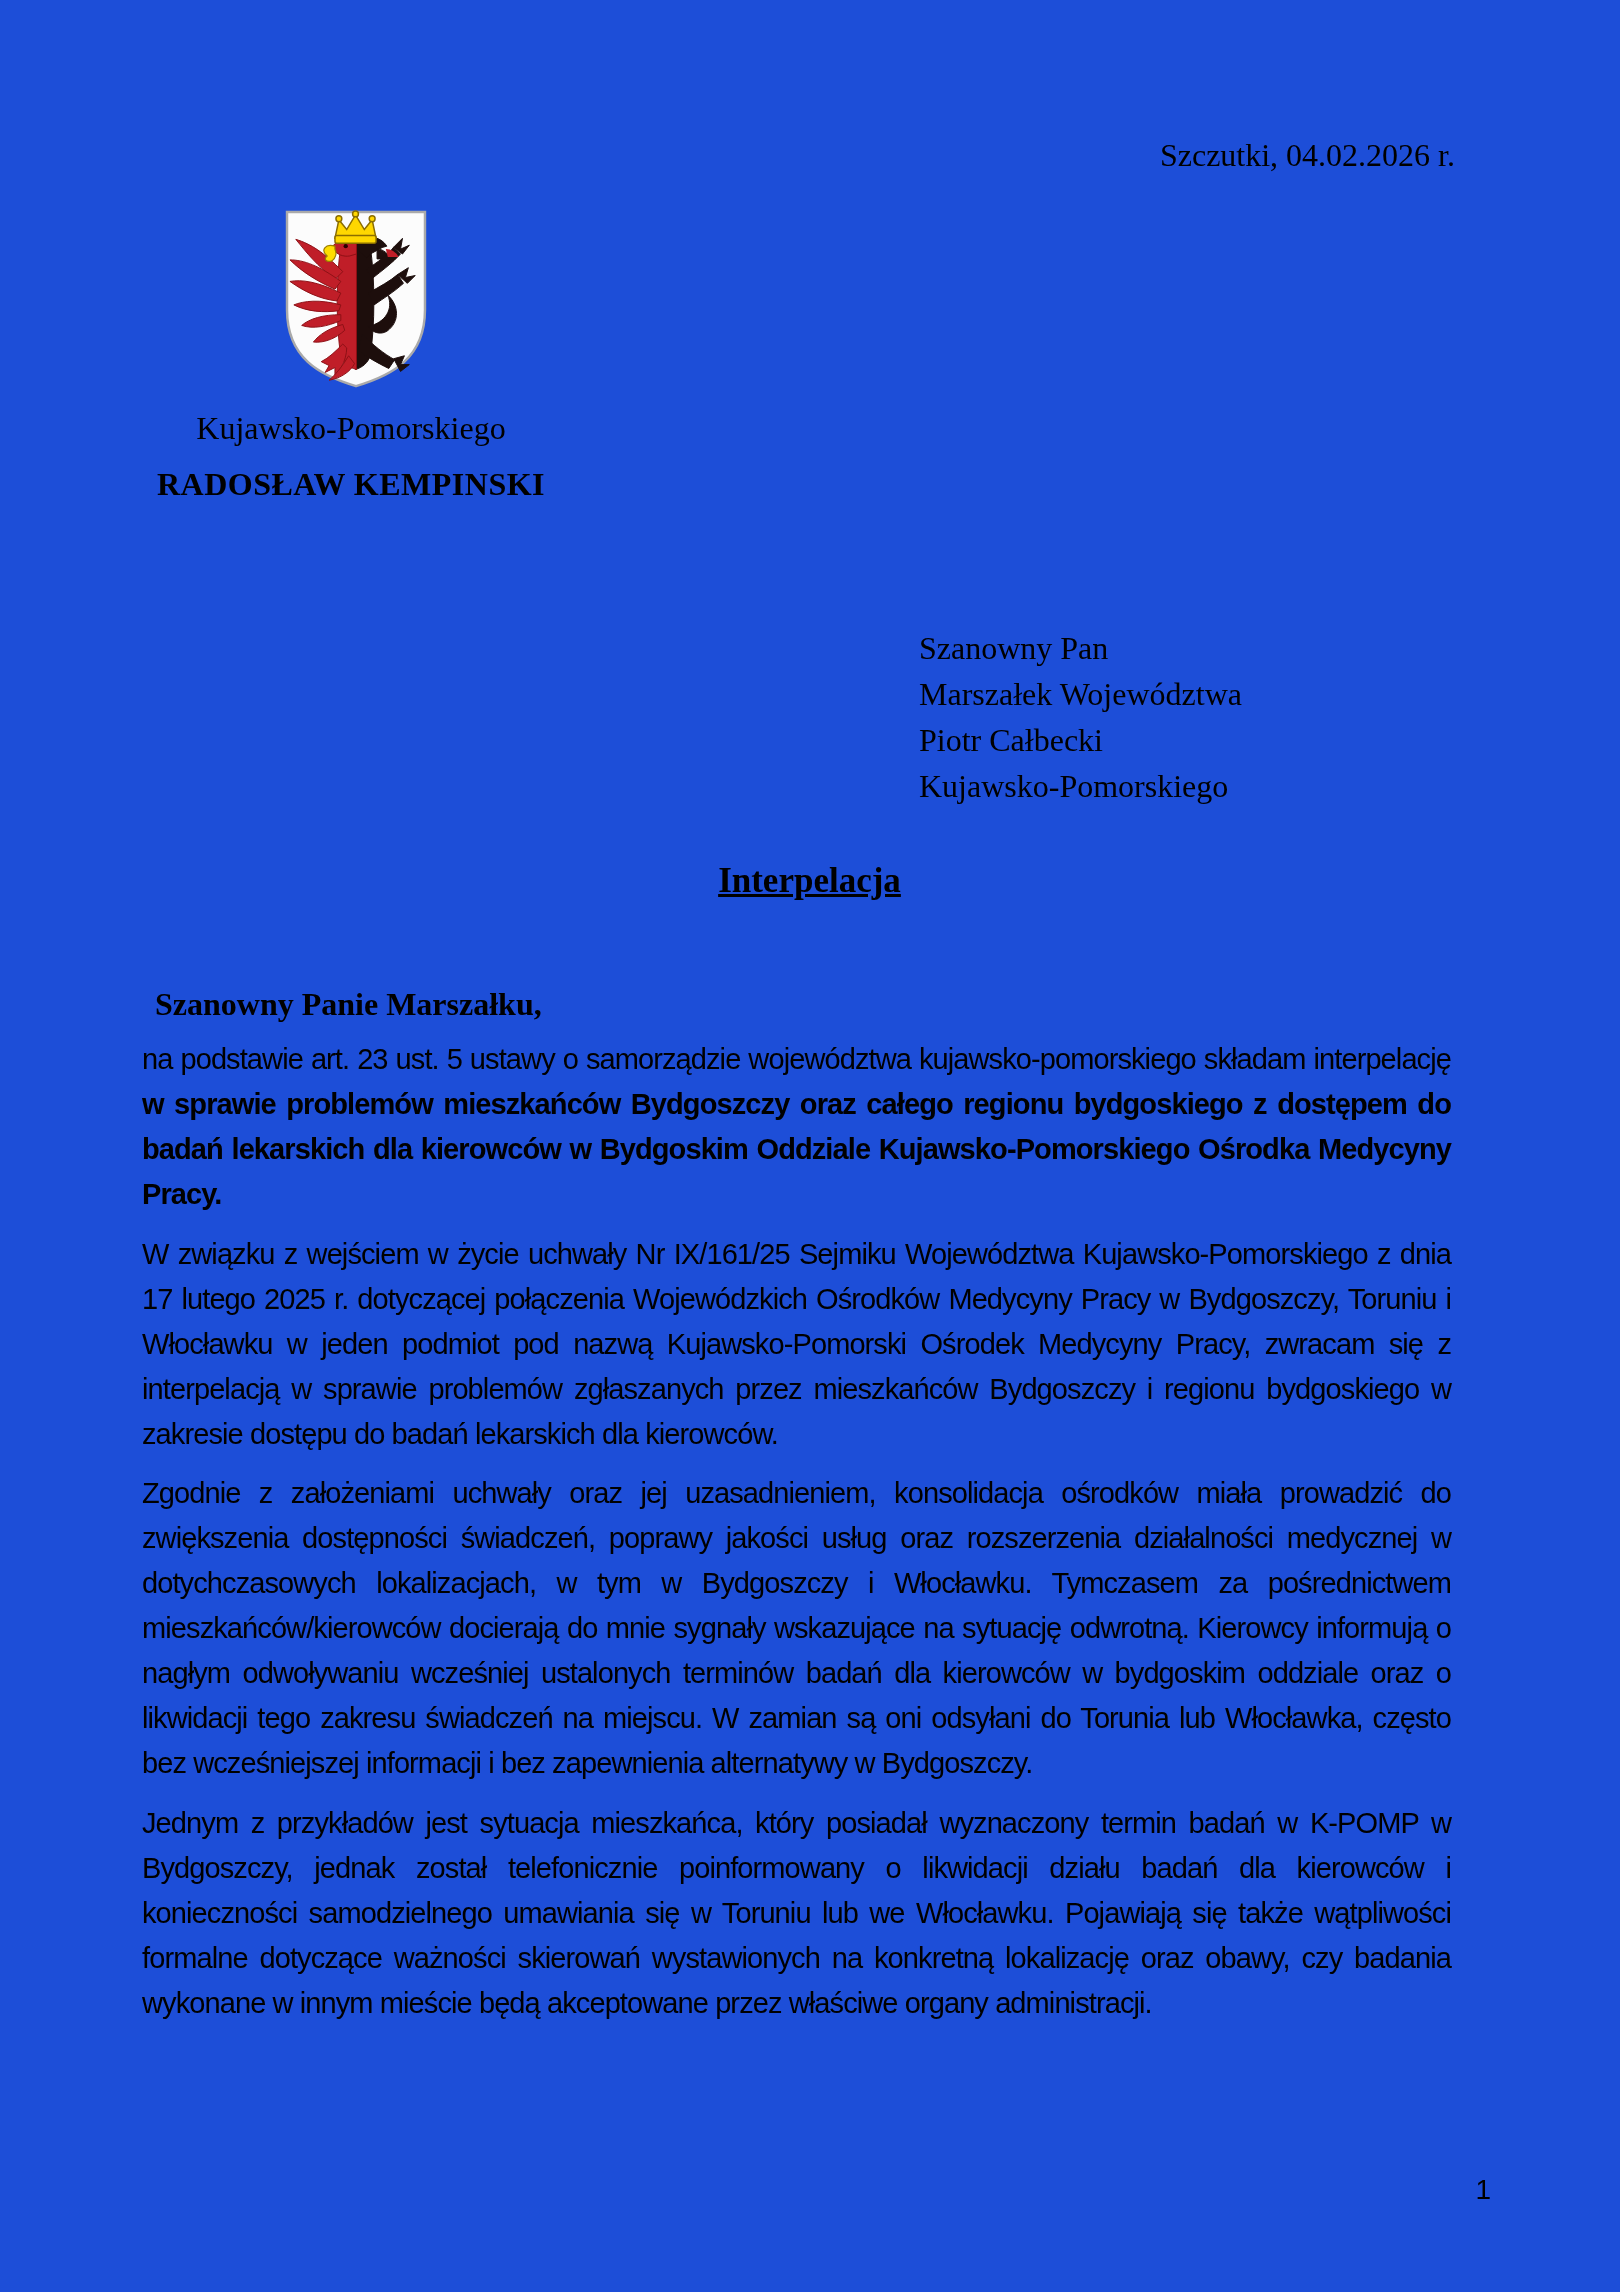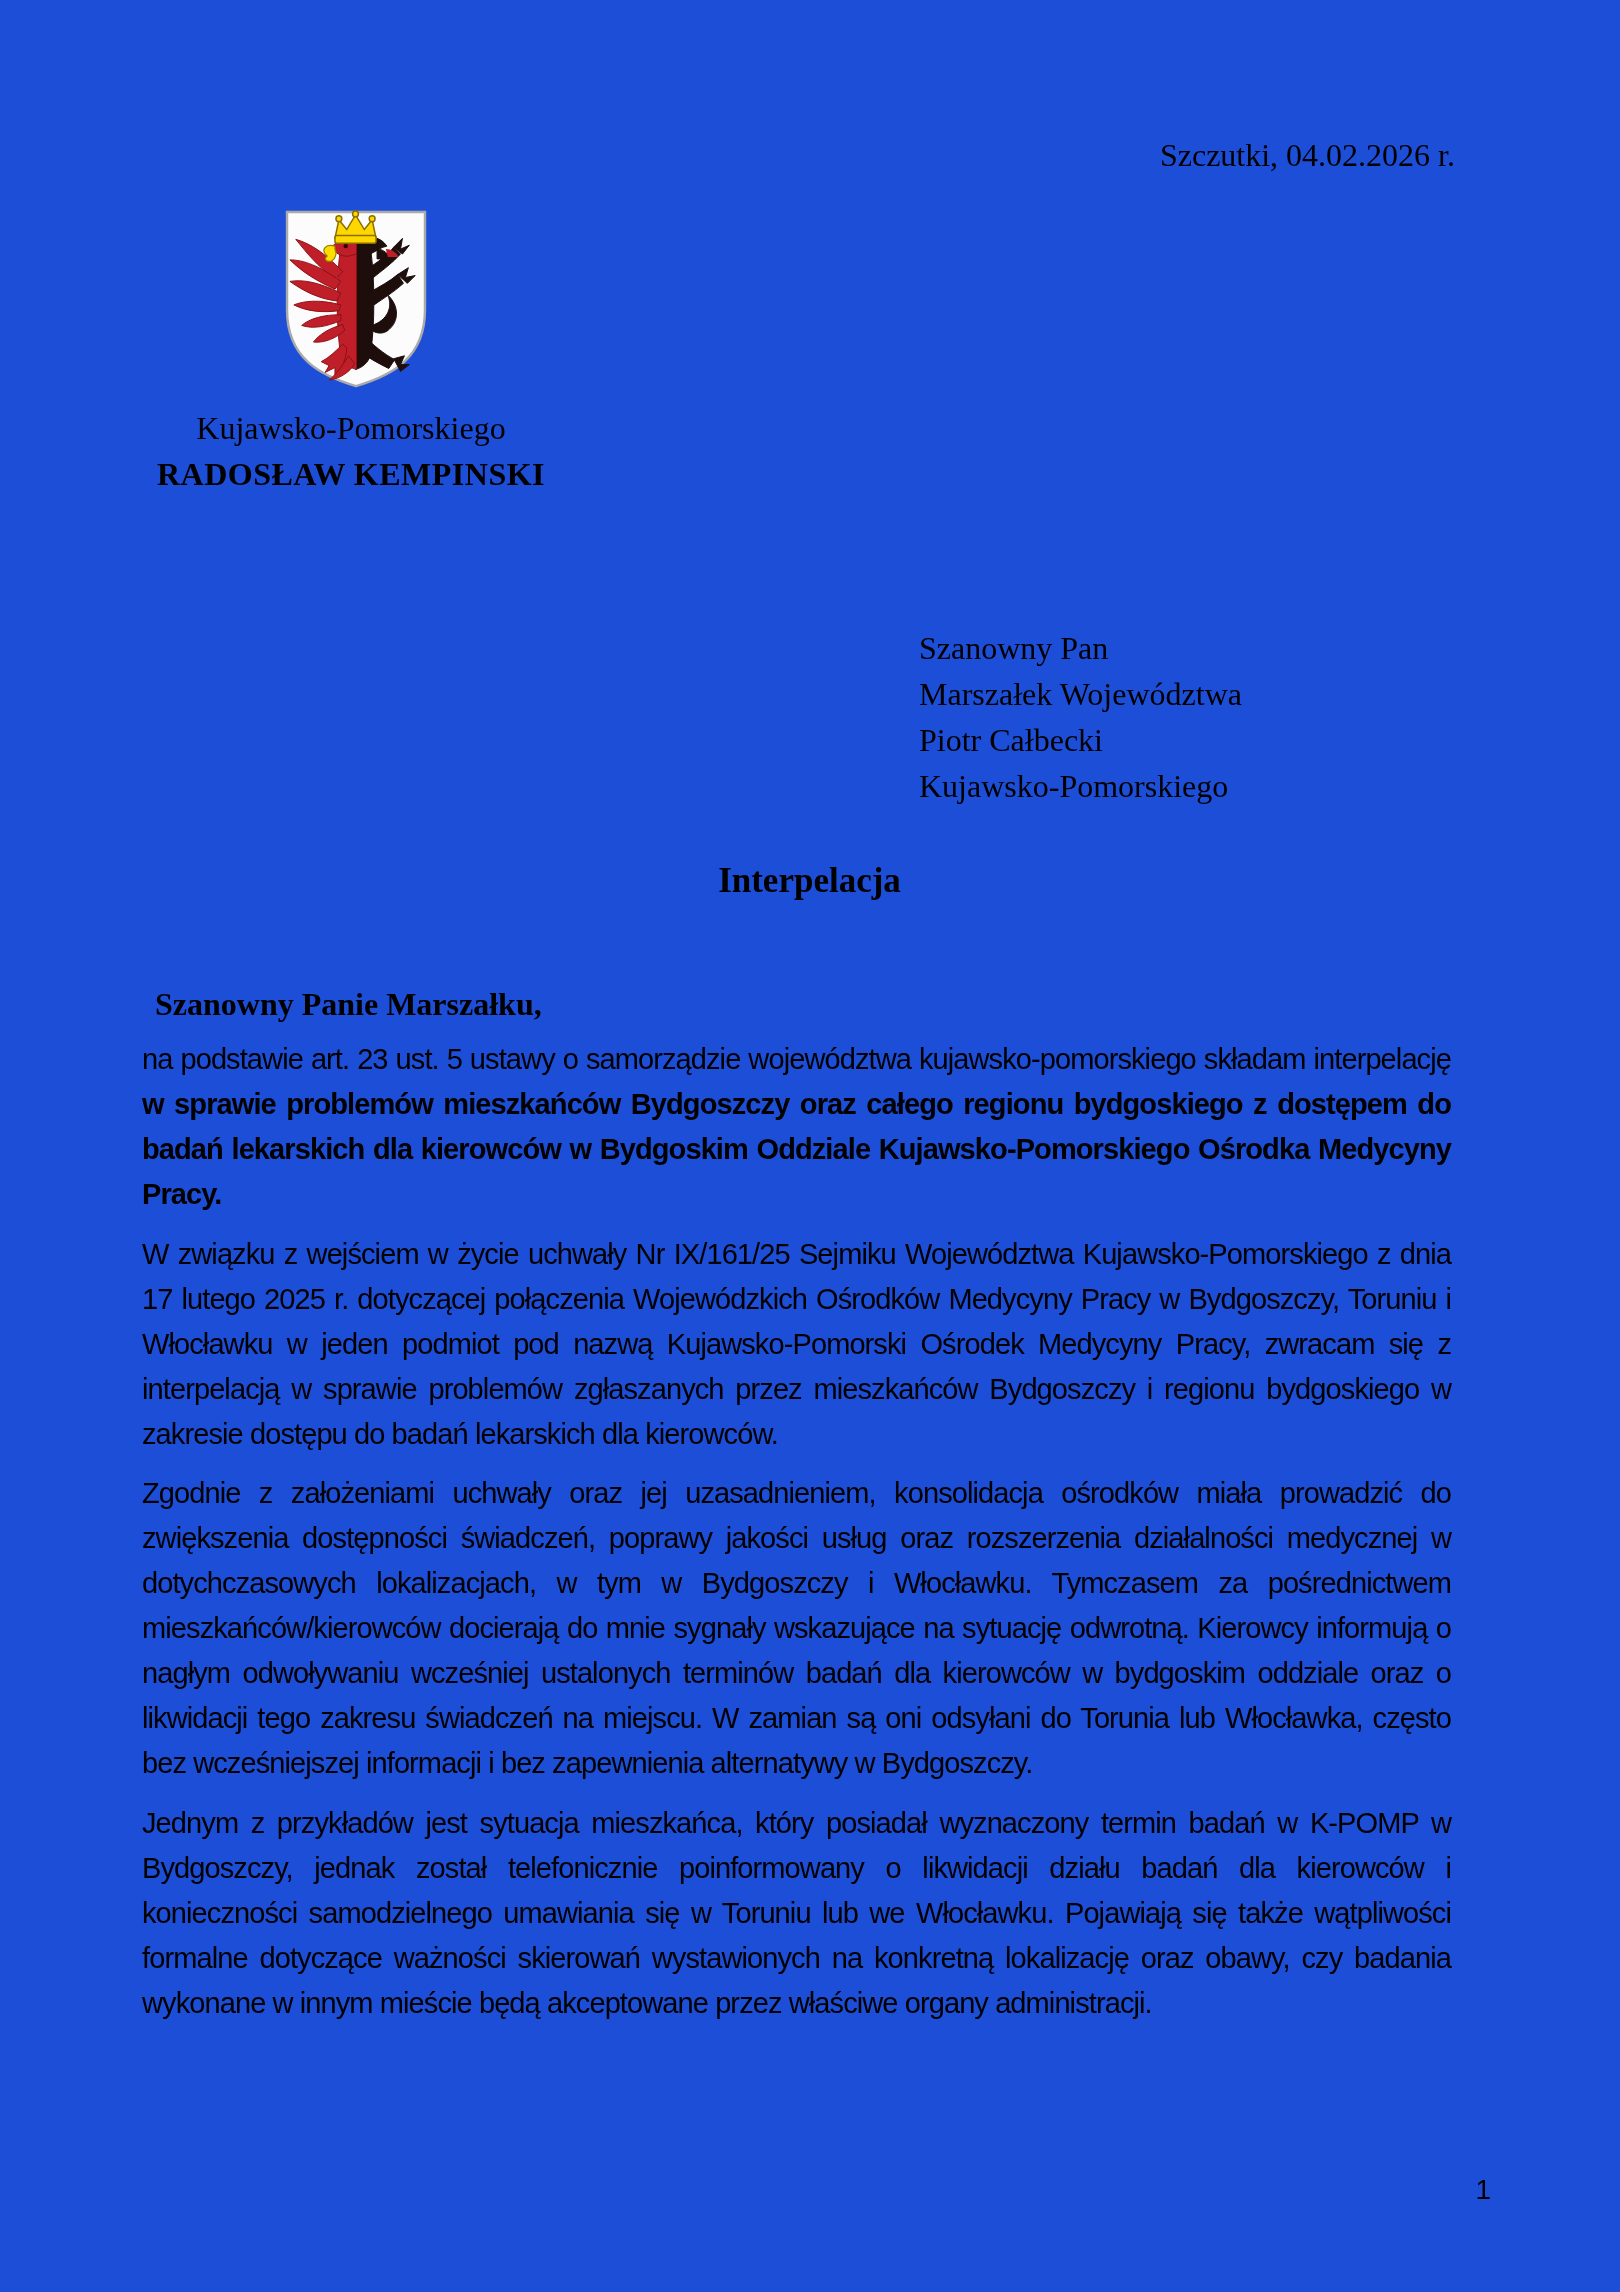--- a/index.html
+++ b/index.html
@@ -32,37 +32,38 @@
     left:118px;
     top:406px;
     width:466px;
     text-align:center;
     font-size:32px;
     line-height:44px;
   }
   .sender-name {
     font-weight:bold;
     letter-spacing:0.5px;
-    margin-top:2px;
+    margin-top:12px;
   }
   .recipient-block {
     position:absolute;
     left:919px;
     top:625px;
     font-size:32px;
     line-height:46px;
   }
   .letter-title {
     position:absolute;
     left:155px;
     top:861px;
     width:1309px;
     text-align:center;
     font-weight:bold;
     font-size:35px;
+    text-decoration:underline;
   }
   .salutation {
     position:absolute;
     left:155px;
     top:986px;
     font-weight:bold;
     font-size:32px;
   }
   .letter-body {
     position:absolute;

